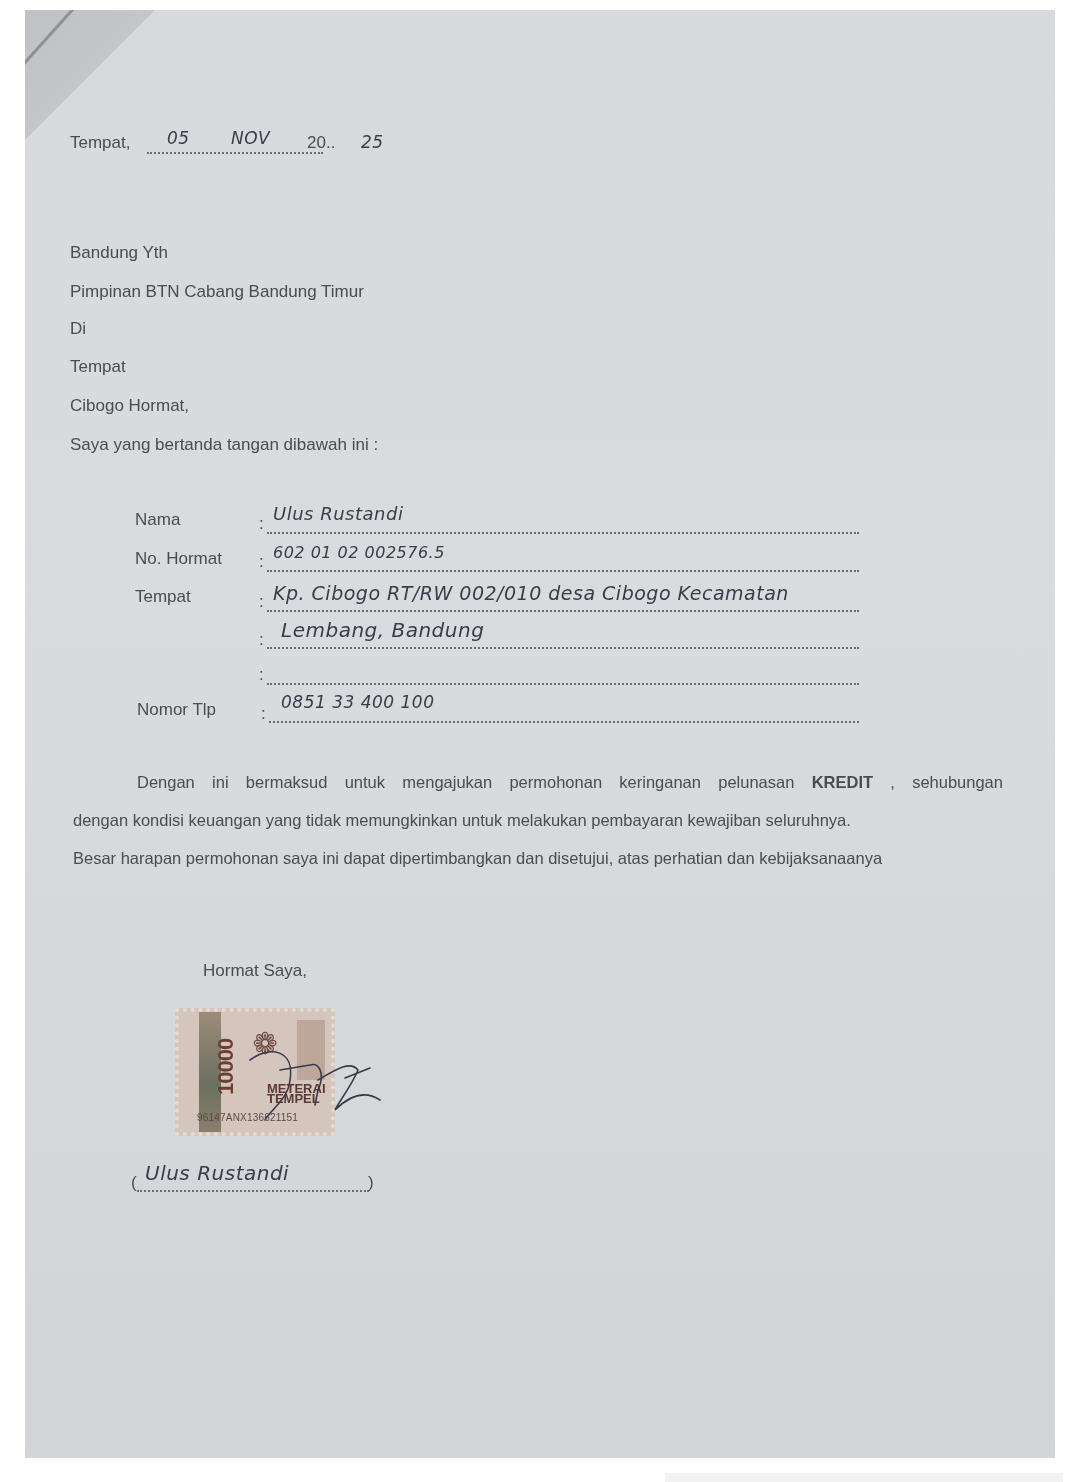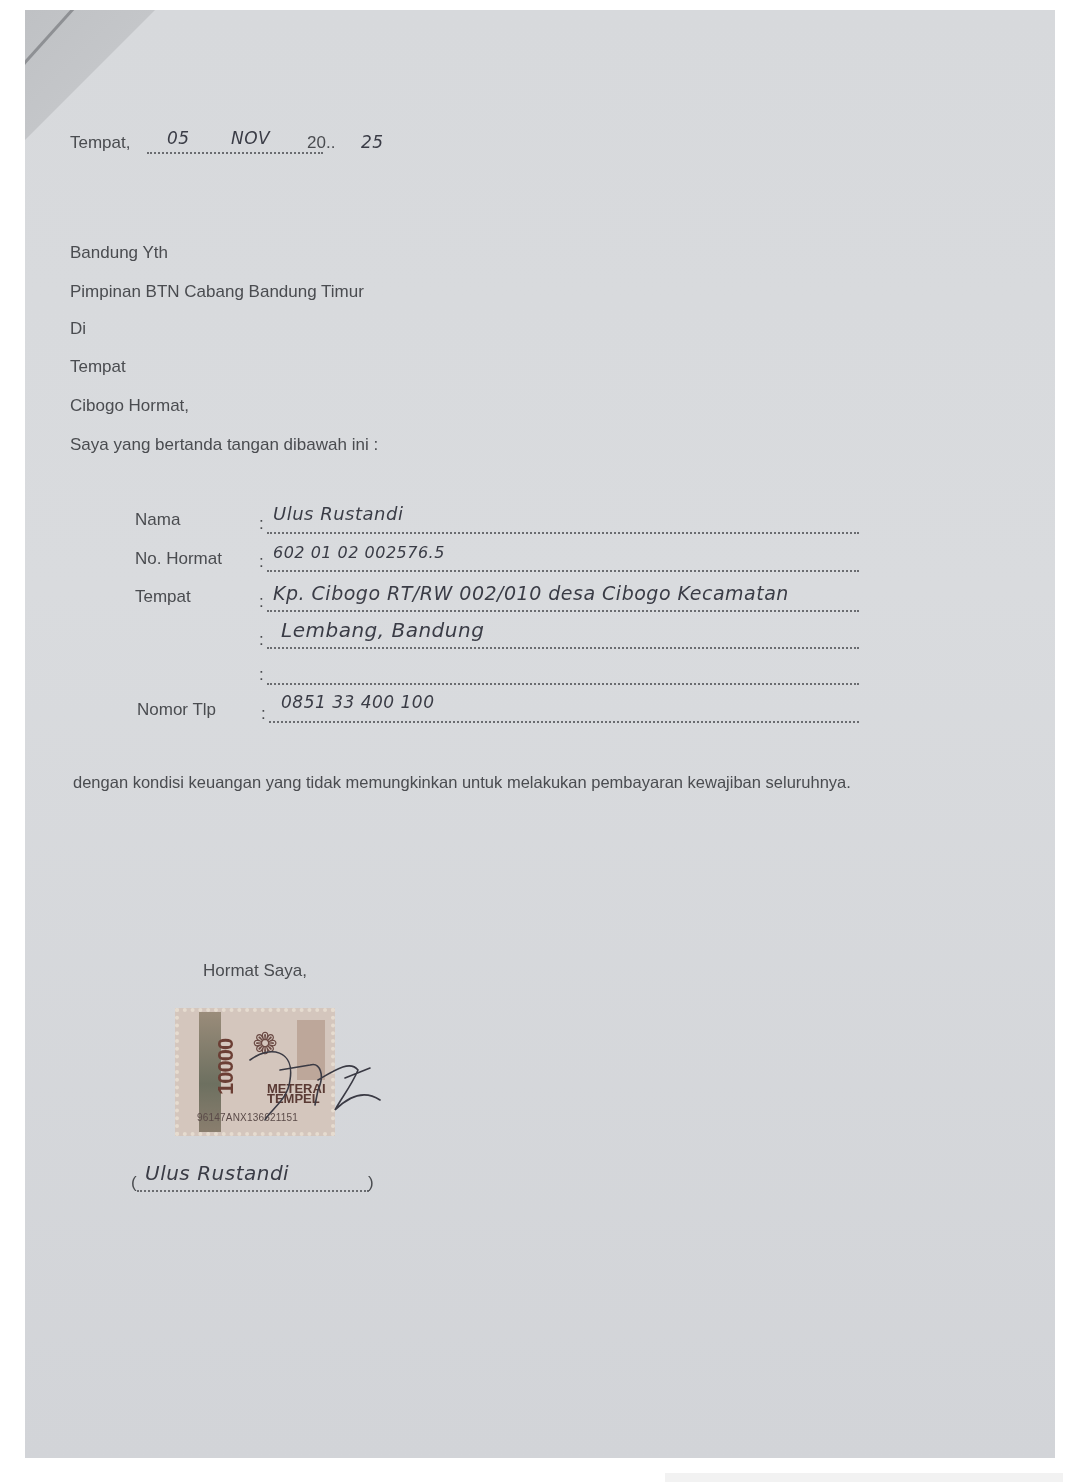--- a/index.html
+++ b/index.html
@@ -225,21 +225,23 @@
   </div>
 
   <div>
     <span class="text" style="left:112px; top:690px;">Nomor Tlp</span>
     <span class="colon" style="left:236px; top:694px;">:</span>
     <div class="dots" style="left:244px; top:711px; width:590px;"></div>
     <span class="hand" style="left:256px; top:682px; font-size:17px;">0851 33 400 100</span>
   </div>
 
   <div class="para" style="top:753px;">
+    <span class="line justify" style="padding-left:64px;"><span>Dengan ini bermaksud untuk mengajukan permohonan keringanan pelunasan</span> <b>KREDIT</b> <span>, sehubungan</span></span>
     <span class="line">dengan kondisi keuangan yang tidak memungkinkan untuk melakukan pembayaran kewajiban seluruhnya.</span>
+    <span class="line">Besar harapan permohonan saya ini dapat dipertimbangkan dan disetujui, atas perhatian dan kebijaksanaanya</span>
   </div>
 
   <span class="text" style="left:178px; top:951px;">Hormat Saya,</span>
 
   <div class="stamp">
     <div class="stamp-strip"></div>
     <div class="stamp-value">10000</div>
     <div class="stamp-emblem">❁</div>
     <div class="stamp-right-panel"></div>
     <div class="stamp-label">

